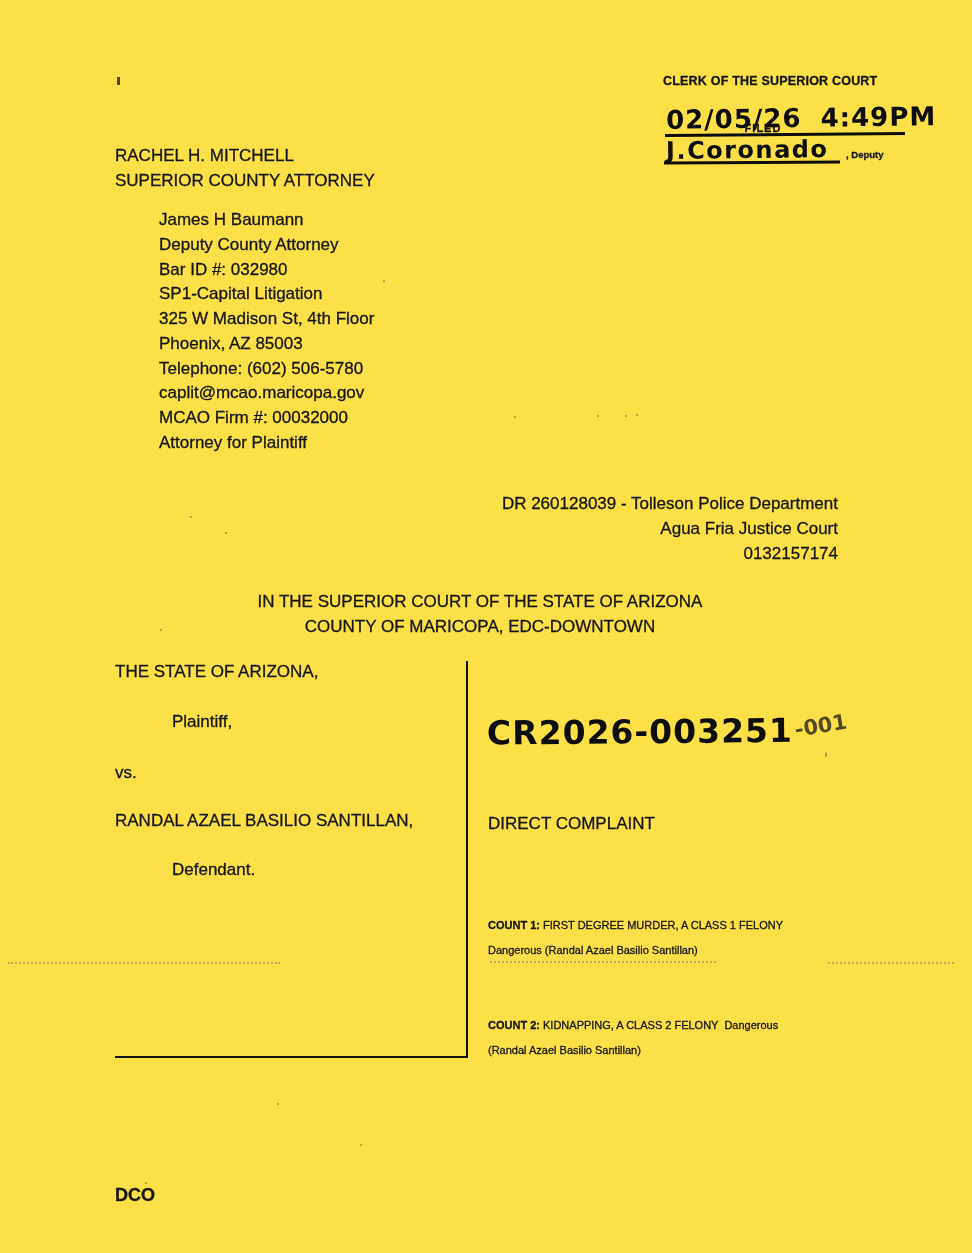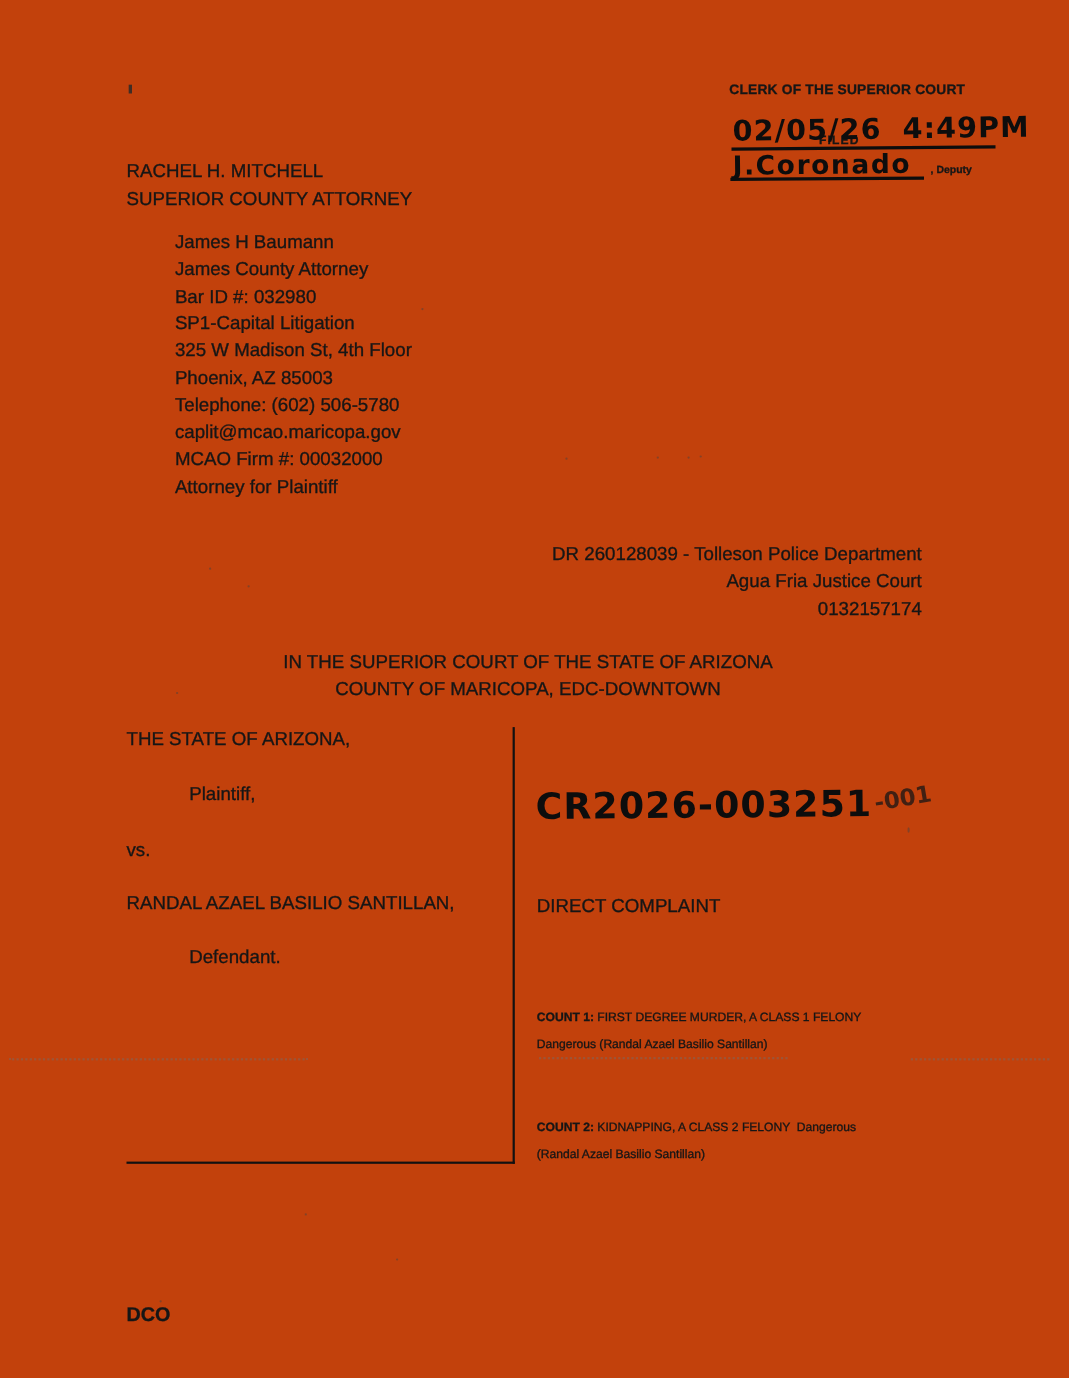--- a/index.html
+++ b/index.html
@@ -1,20 +1,20 @@
 <!DOCTYPE html>
 <html><head>
 <meta charset="utf-8">
 <style>
   html, body { margin: 0; padding: 0; background: #ffffff; }
   .page {
     position: relative;
     width: 972px;
     height: 1253px;
-    background: #c2410c;
+    background: #fde047;
     font-family: "Liberation Sans", sans-serif;
     color: #161616;
     overflow: hidden;
   }
   .t { position: absolute; white-space: nowrap; }
   .ink { -webkit-text-stroke: 0.3px currentColor; }
   .body-text { font-size: 17px; }
 
   
   .stamp-clerk  { left: 663px; top: 74px;  width: 200px; font-size: 12.5px; font-weight: 700; letter-spacing: 0.2px; }
@@ -97,21 +97,21 @@
   <div class="t hand hand-name">J.Coronado</div>
   <div class="hand-line name-line"></div>
   <div class="t ink stamp-deputy">, Deputy</div>
 
   <div class="t ink body-text office-block">
     <div>RACHEL H. MITCHELL</div>
     <div>SUPERIOR COUNTY ATTORNEY</div>
   </div>
   <div class="t ink body-text attorney-block">
     <div>James H Baumann</div>
-    <div>James County Attorney</div>
+    <div>Deputy County Attorney</div>
     <div>Bar ID #: 032980</div>
     <div>SP1-Capital Litigation</div>
     <div>325 W Madison St, 4th Floor</div>
     <div>Phoenix, AZ 85003</div>
     <div>Telephone: (602) 506-5780</div>
     <div>caplit@mcao.maricopa.gov</div>
     <div>MCAO Firm #: 00032000</div>
     <div>Attorney for Plaintiff</div>
   </div>
 

